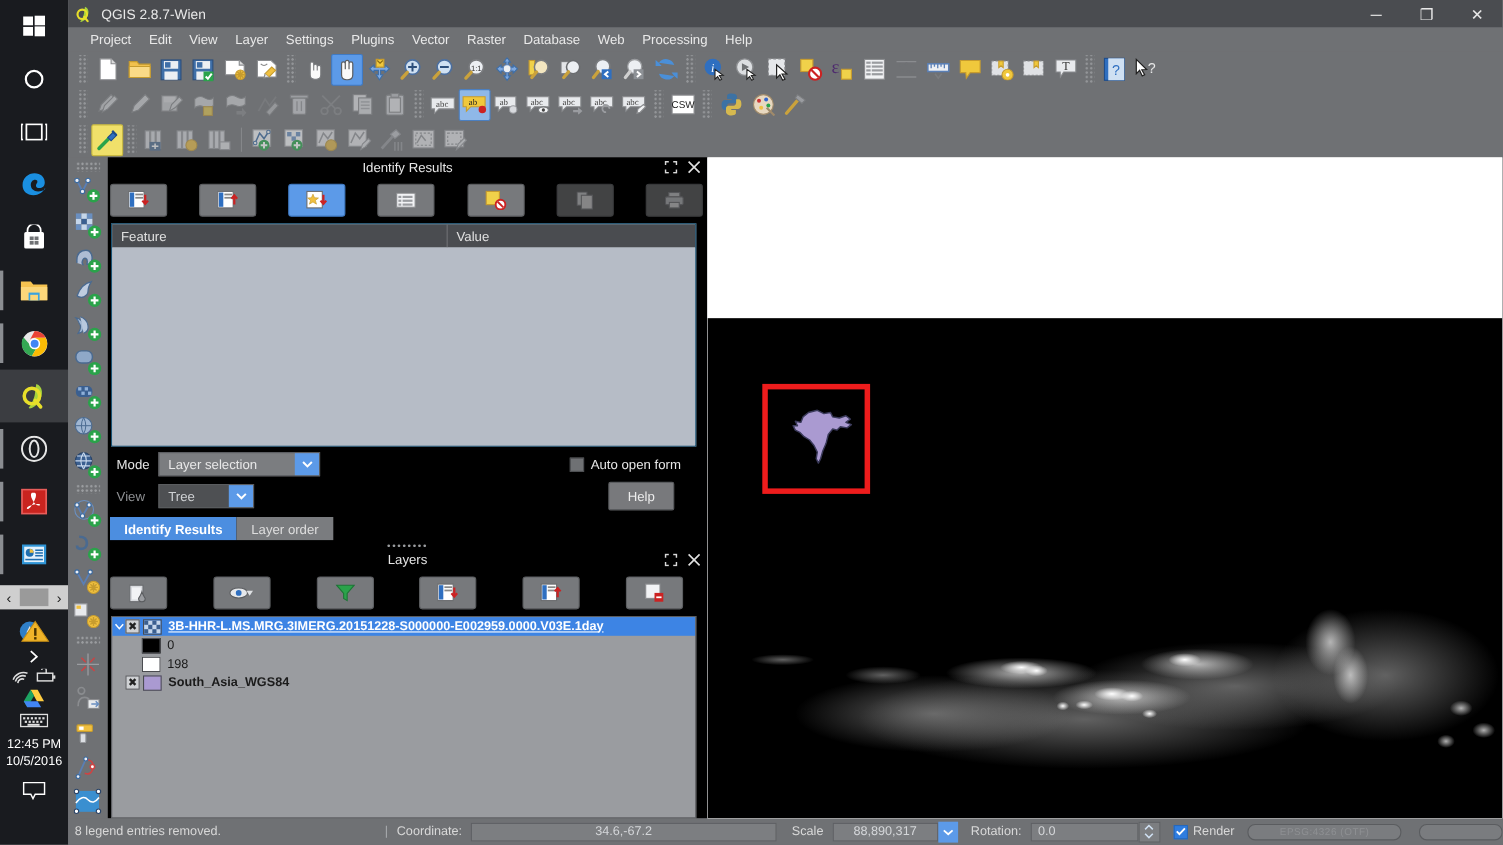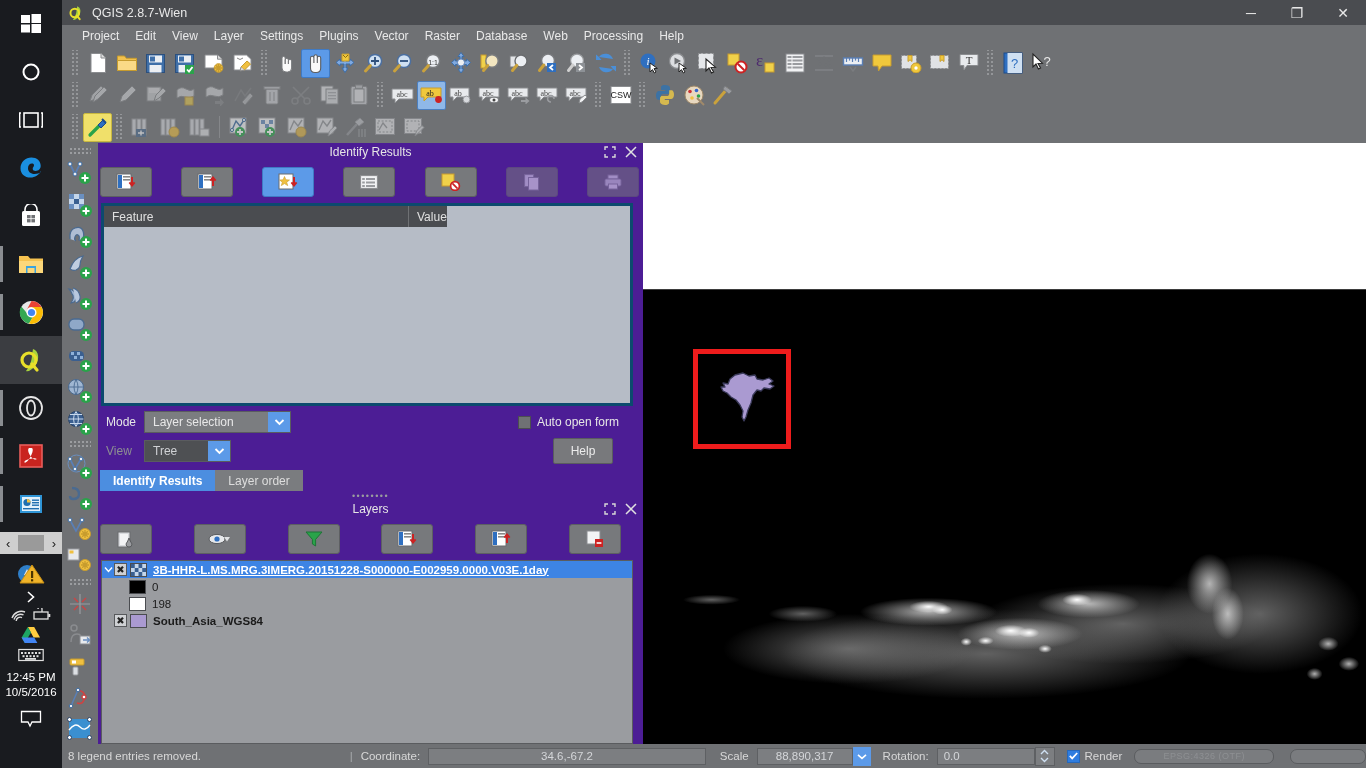--- a/index.html
+++ b/index.html
@@ -104,21 +104,21 @@
   }
   .ltbtn { width:32px; height:32px; display:flex; align-items:center; justify-content:center; }
   .lgrip {
     width:22px; height:9px; margin:2px 0;
     background-image: radial-gradient(#9b9da0 1px, transparent 1.2px);
     background-size:4px 4px;
   }
 
   
   #docks {
-    width:545px; background:#4c1d95;
+    width:545px; background:#000000;
     display:flex; flex-direction:column;
   }
   .dock-title {
     height:18px; display:flex; align-items:center; justify-content:center;
     position:relative; color:#e6e6e6; font-size:12px;
   }
   .dock-title .dt-btns {
     position:absolute; right:6px; top:0; height:18px;
     display:flex; align-items:center; gap:9px;
   }
@@ -128,22 +128,22 @@
   .pbtn {
     width:52px; height:30px; border:1px solid #5d5f62; border-radius:3px;
     background:#77797c; display:flex; align-items:center; justify-content:center;
   }
   .pbtn.sel { background:#5c9ae8; border-color:#3f7ac4; }
   .pbtn.dis { background:#787a7d; border-color:#6a6c6f; opacity:.55; }
 
   
   #results-table {
     margin: 0 0 0 3px; width:532px; height:203px;
-    border:3px solid #0c4a6e; background:#b6bcc6;
-    display:flex; flex-direction:row;
+    border:1px solid #0c4a6e; background:#b6bcc6;
+    display:flex; flex-direction:column;
   }
   .rt-head { display:flex; height:21px; background:#4a4c50; }
   .rt-head .col {
     color:#e0e0e0; font-size:12px; display:flex; align-items:center;
     padding-left:8px;
   }
   .rt-head .col.c1 { width:305px; border-right:1px solid #6f7174;}
   .rt-head .col.c2 { flex:1; }
   .rt-body { flex:1; background:#b6bcc6; }
 

